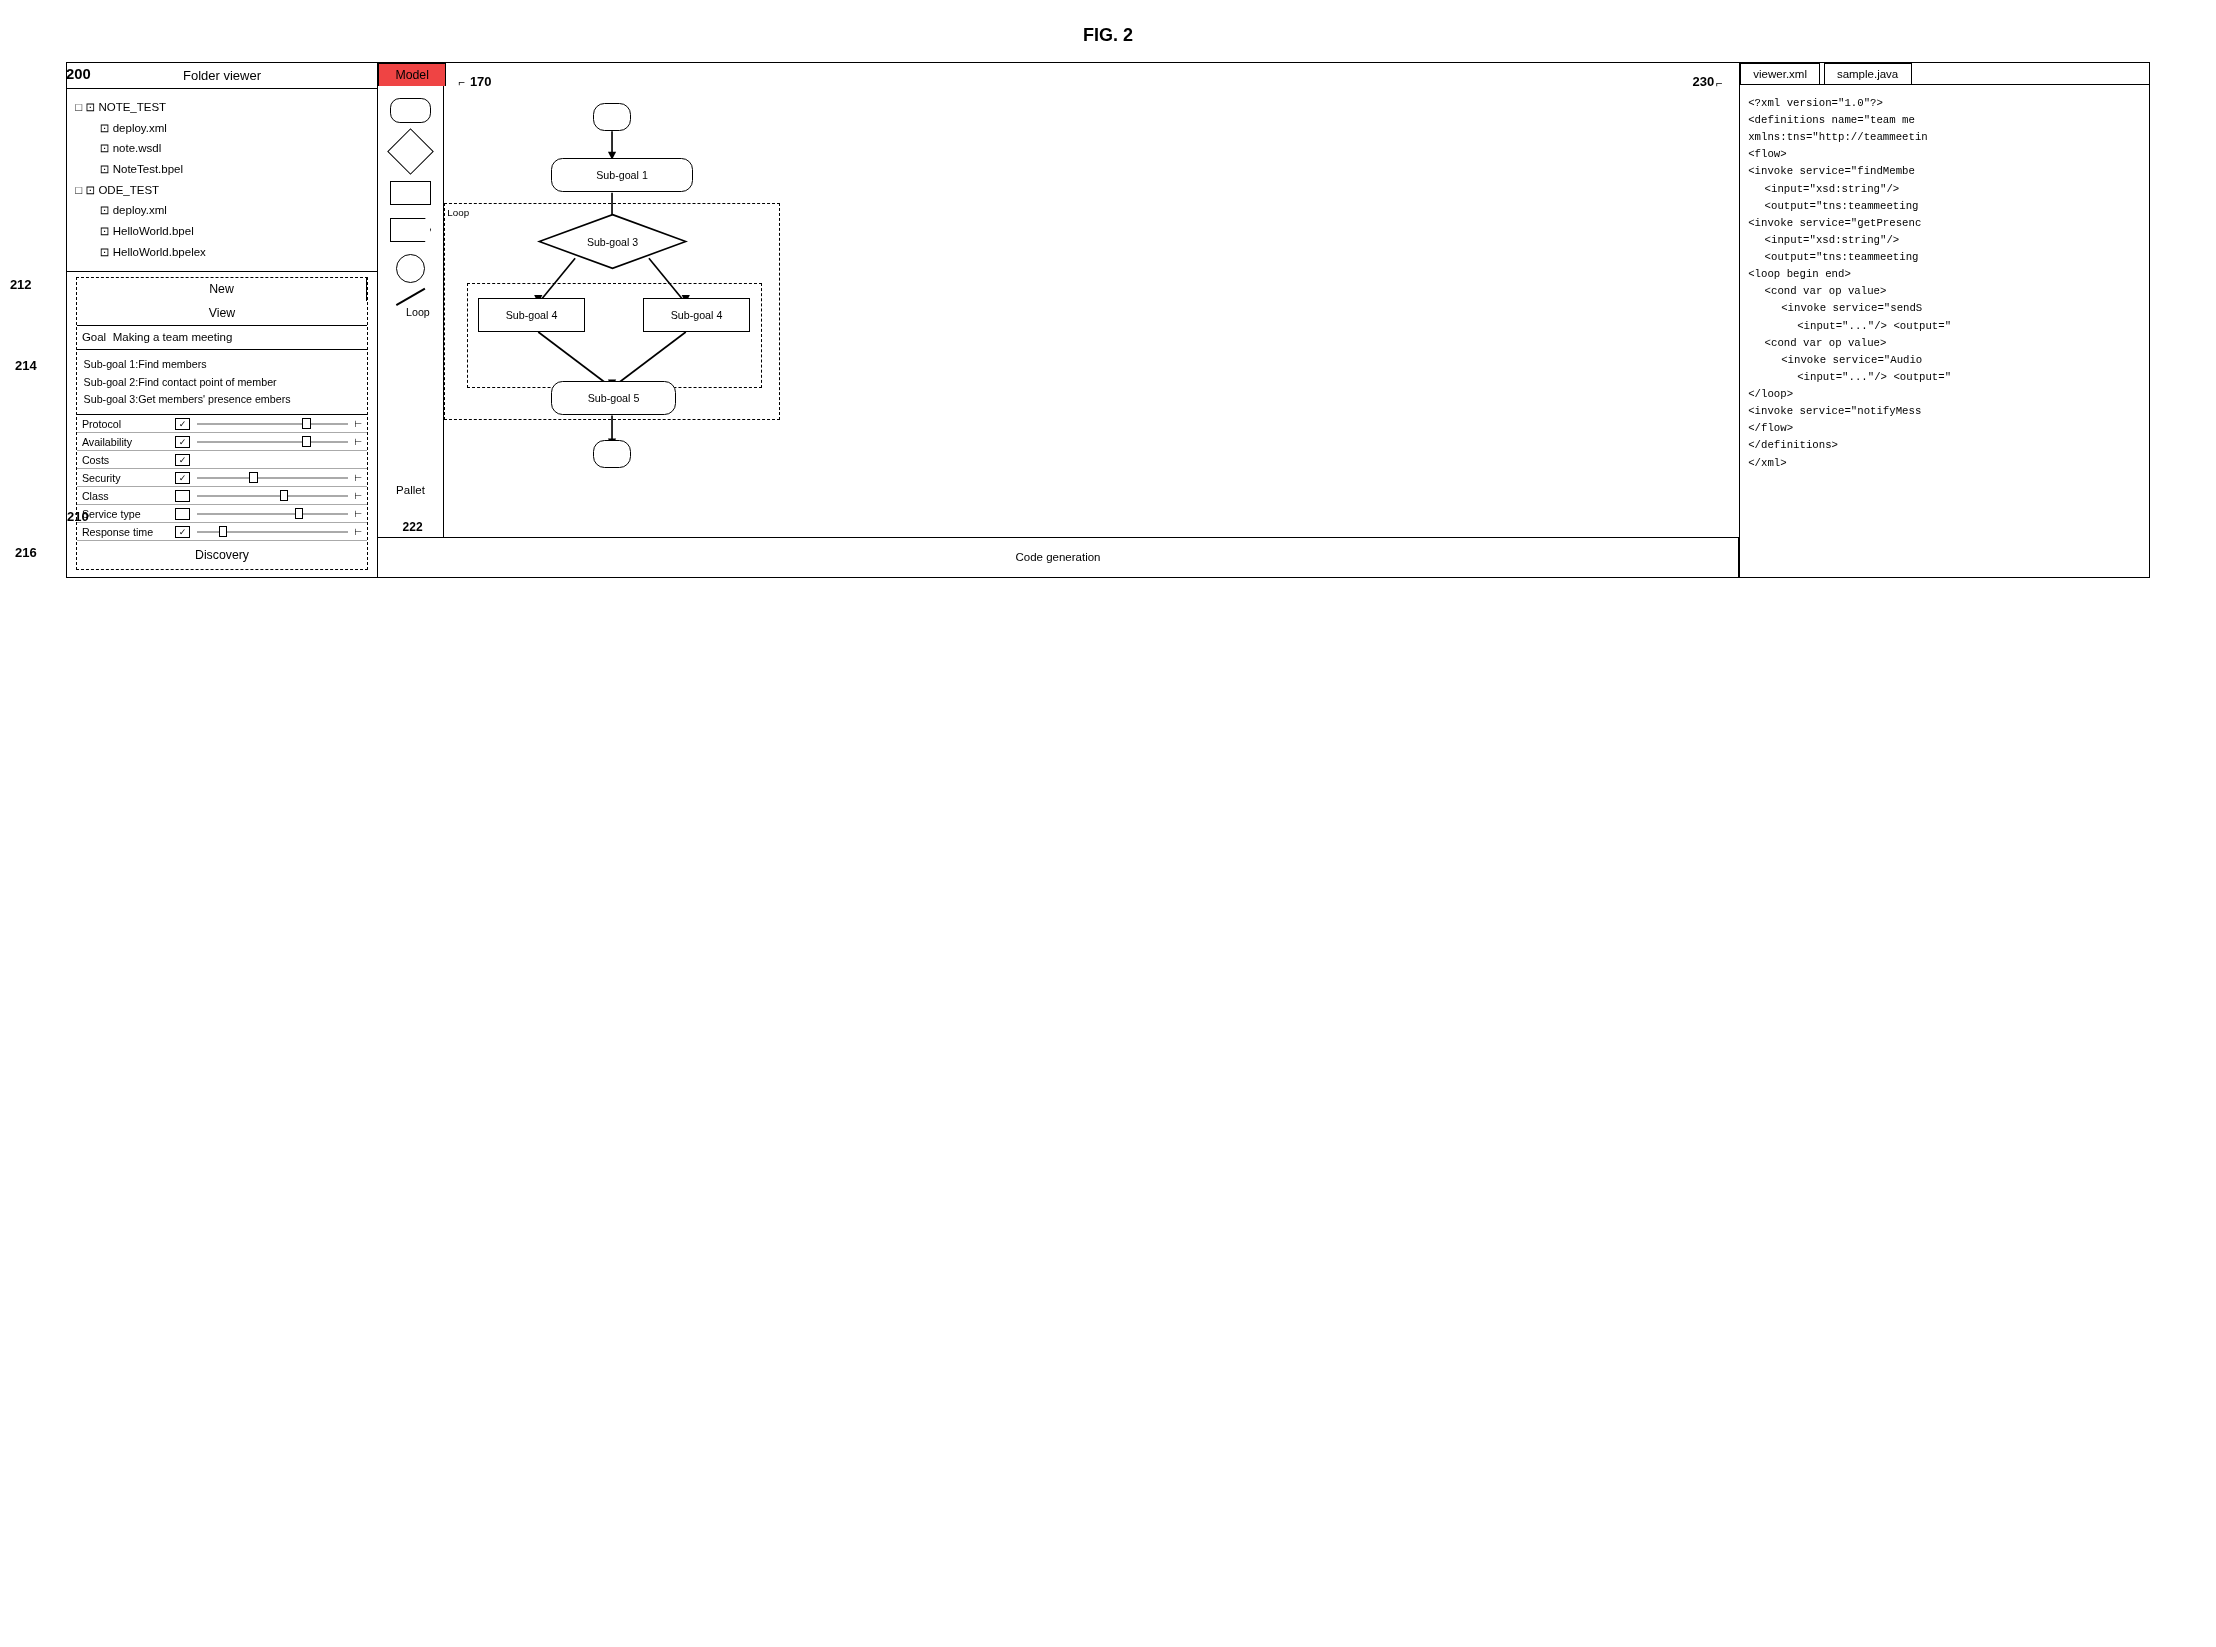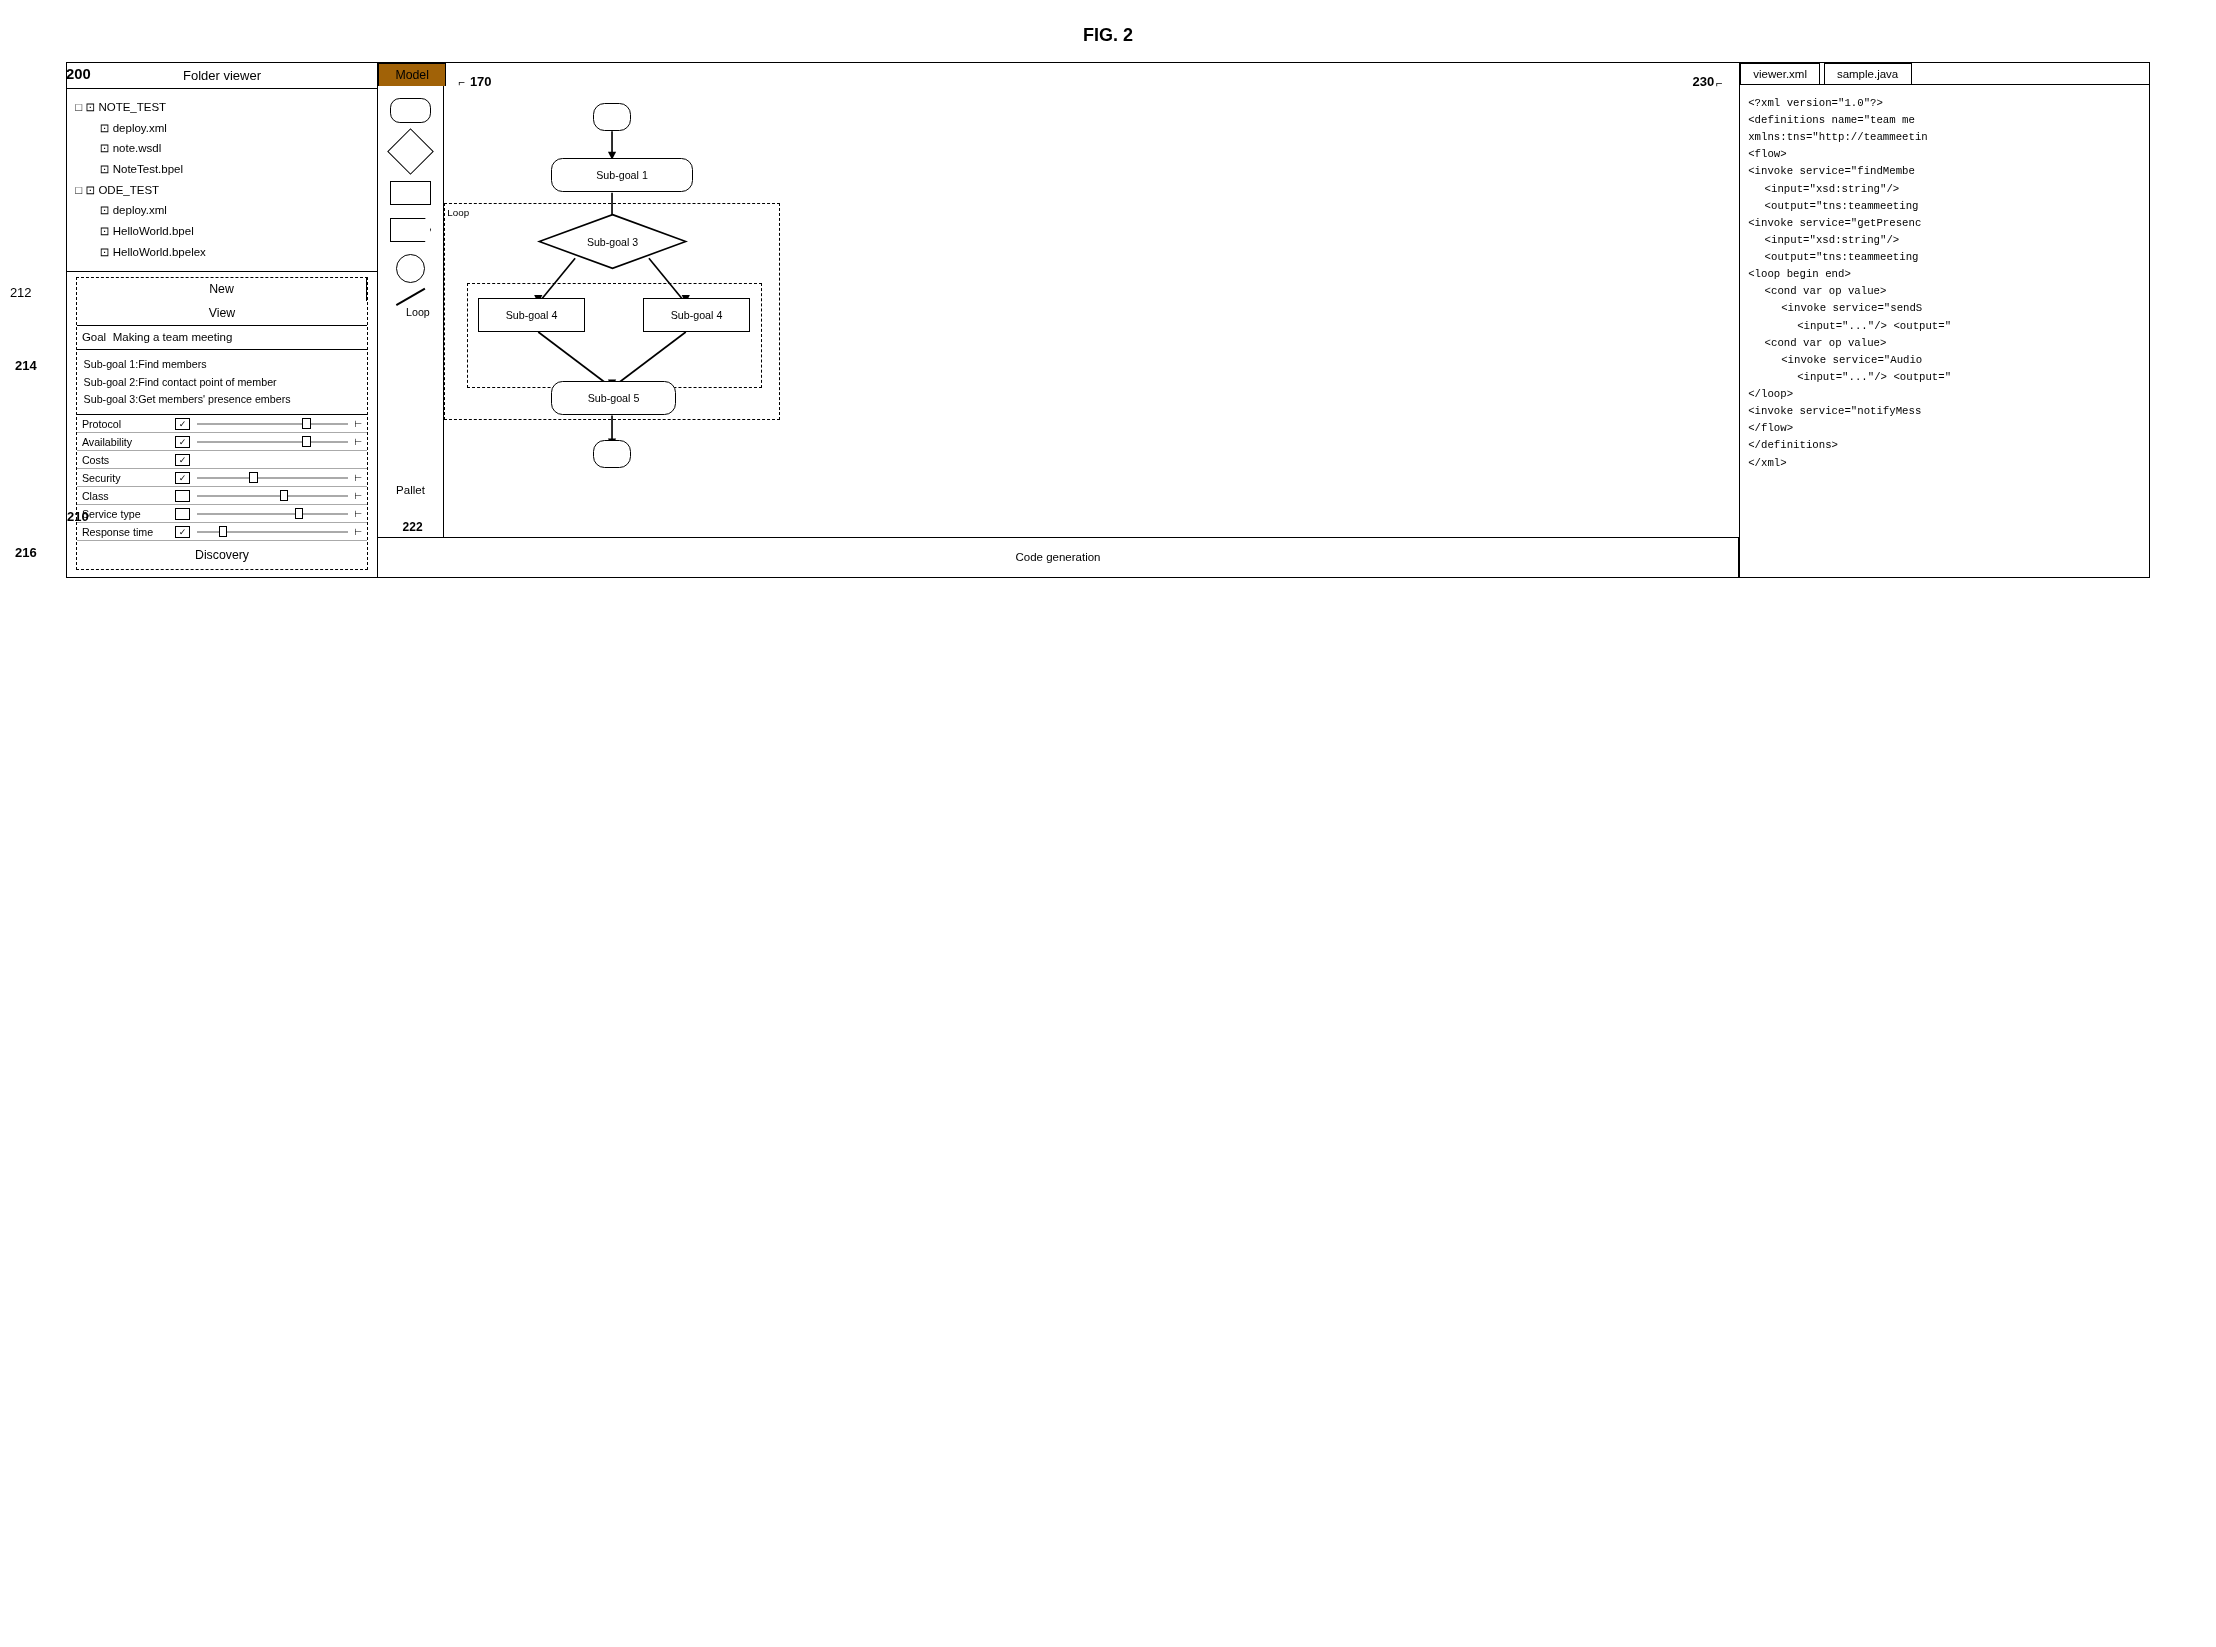--- a/index.html
+++ b/index.html
@@ -145,21 +145,21 @@
       display: flex;
       align-items: flex-end;
       padding: 0 0 0 8.2px;
     }
 
     .model-tab {
       border: 1.6px solid black;
       border-bottom: none;
       padding: 4.1px 16.4px;
       font-size: 12.3px;
-      background: #a16207;
+      background: #ef4444;
       cursor: pointer;
     }
 
     .model-content {
       display: flex;
       flex: 1;
     }
 
     .pallet-sidebar {
       width: 66px;
@@ -330,21 +330,21 @@
         <span>HelloWorld.bpel</span>
       </div>
       <div class="folder-item indent1">
         <span>⊡</span>
         <span>HelloWorld.bpelex</span>
       </div>
     </div>
 
     <div style="position:relative; margin: 4.9px;">
 
-      <div style="position:absolute; left:-62px; top:8px; font-size:13px; font-weight:normal;">212</div>
+      <div style="position:absolute; left:-62px; top:0px; font-size:13px; font-weight:bold;">212</div>
 
       <div class="dashed-area">
         <div class="new-view-row">
           <button class="new-btn">New</button>
           <button class="view-btn">View</button>
         </div>
 
         <div class="goal-row">
           <span class="goal-label">Goal</span>
           <span class="goal-value">Making a team meeting</span>

